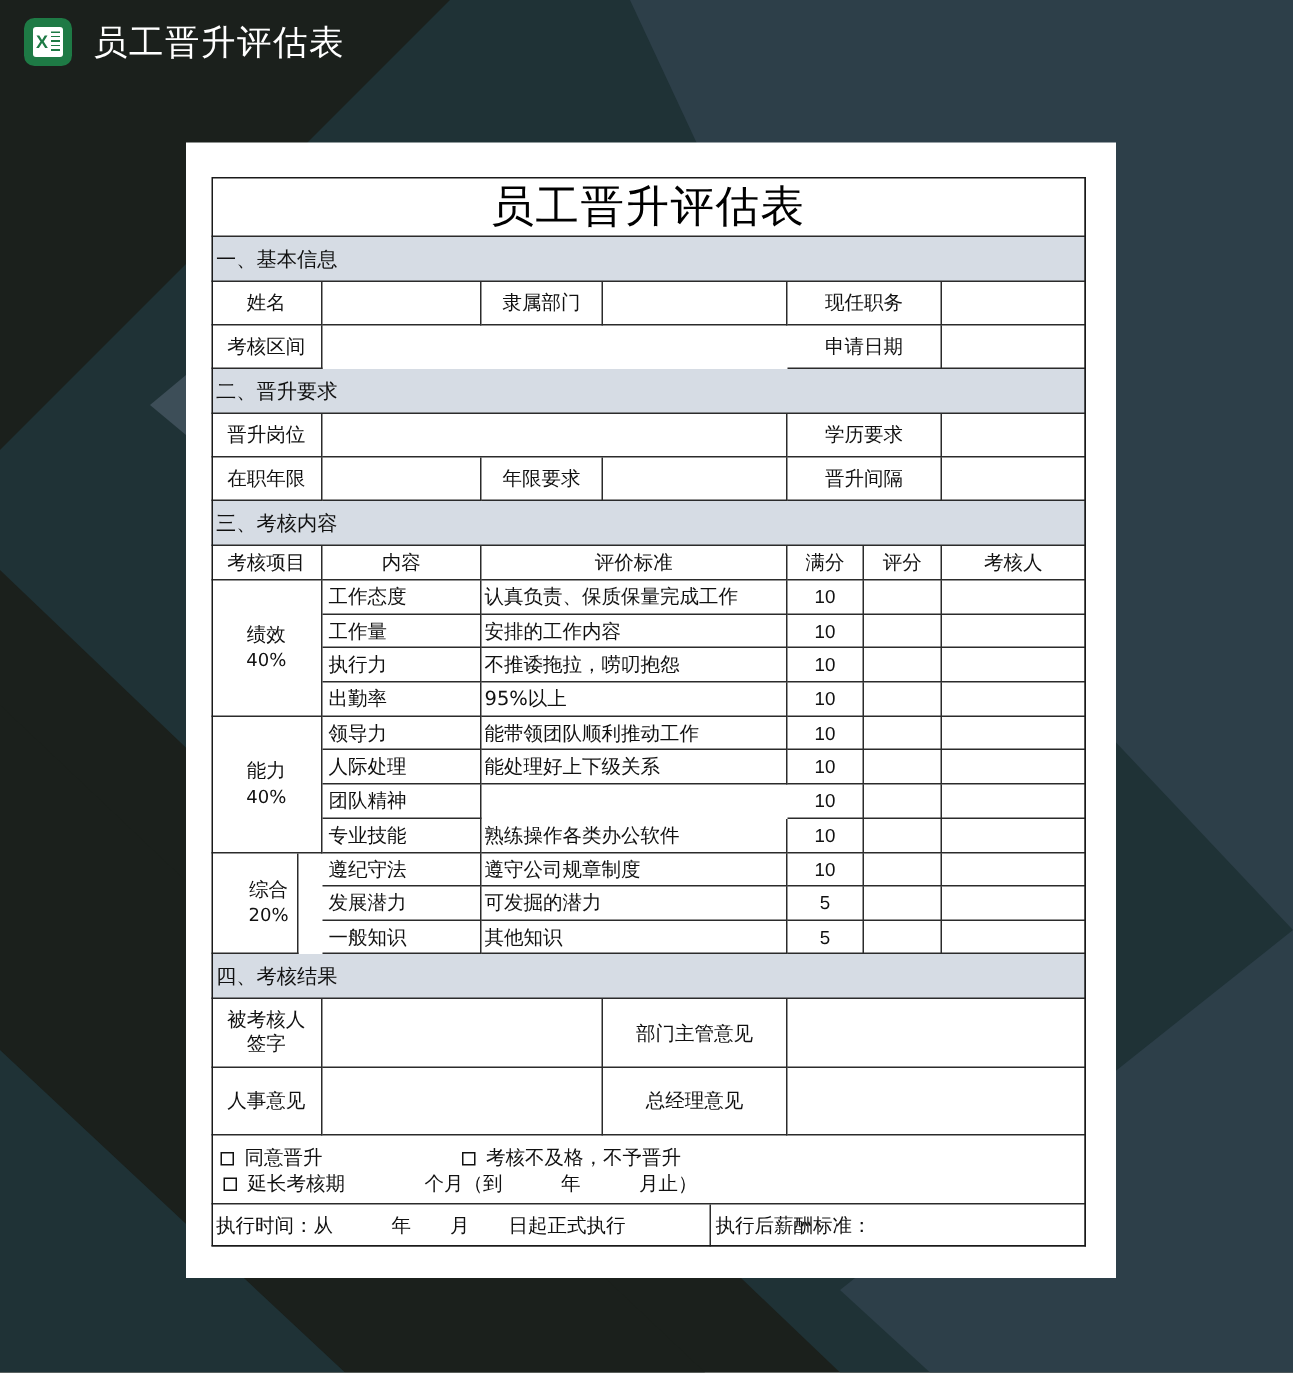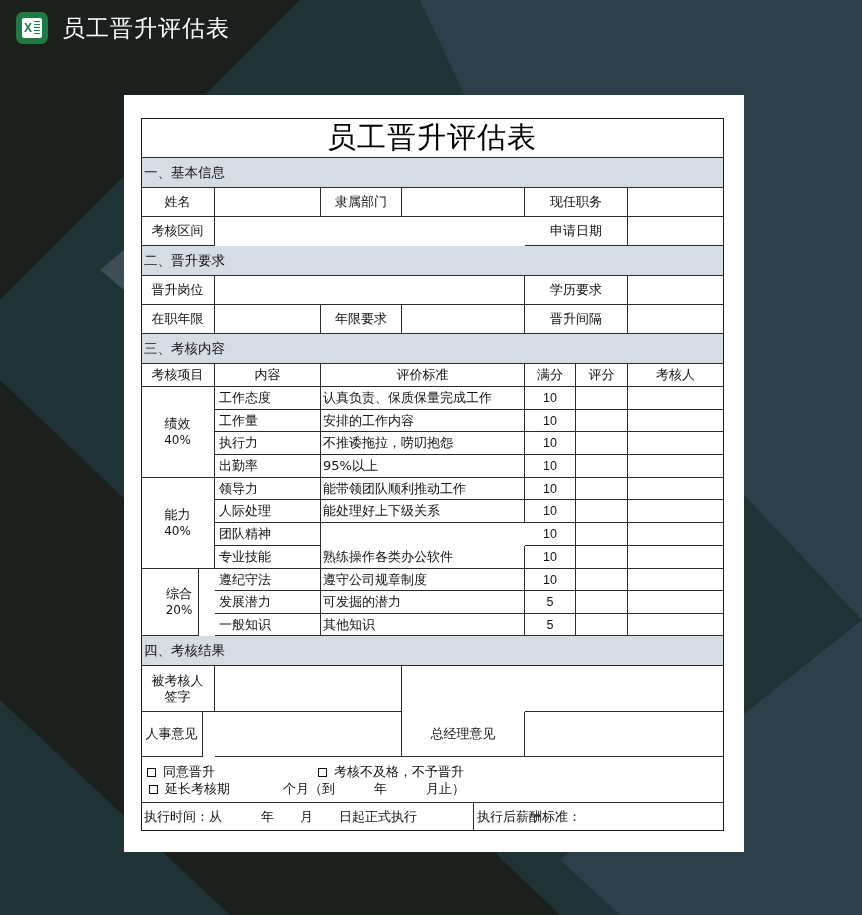--- a/index.html
+++ b/index.html
@@ -171,32 +171,33 @@
   <div class="c" style="left:435px;top:496px;width:52px;height:22px;"></div>
   <div class="c" style="left:487px;top:496px;width:96px;height:22px;"></div>
 
   <div class="c sec" style="left:0;top:518px;width:583px;height:30px;">四、考核结果</div>
 
   <div class="c sig" style="left:0;top:548px;width:74px;height:46px;">
     <span>被考核人</span>
     <span>签字</span>
   </div>
   <div class="c" style="left:74px;top:548px;width:187px;height:46px;"></div>
+  <div class="c" style="left:261px;top:548px;width:123px;height:46px;">部门主管意见</div>
   <div class="c" style="left:384px;top:548px;width:199px;height:46px;"></div>
 
-  <div class="c" style="left:0;top:594px;width:62px;height:45px;">人事意见</div>
+  <div class="c" style="left:0;top:594px;width:74px;height:45px;">人事意见</div>
   <div class="c" style="left:74px;top:594px;width:187px;height:45px;"></div>
   <div class="c" style="left:261px;top:594px;width:123px;height:45px;">总经理意见</div>
   <div class="c" style="left:384px;top:594px;width:199px;height:45px;"></div>
 
   <div class="c" style="left:0;top:639px;width:583px;height:46px;"></div>
   <div class="opt" style="left:6px;top:645px;">
     <span class="cb"></span><span>同意晋升</span>
   </div>
-  <div class="opt" style="left:177px;top:645px;align-items:center;">
+  <div class="opt" style="left:167px;top:645px;align-items:center;">
     <span class="cb"></span><span>考核不及格，不予晋升</span>
   </div>
   <div class="opt" style="left:8px;top:662px;align-items:center;">
     <span class="cb"></span><span>延长考核期</span>
   </div>
   <div class="opt" style="left:142px;top:662px;">个月（到　　　年　　　月止）</div>
 
   <div class="c l" style="left:0;top:685px;width:333px;height:28px;padding-left:3px;">执行时间：从　　　年　　月　　日起正式执行</div>
   <div class="c l" style="left:333px;top:685px;width:250px;height:28px;padding-left:3px;">执行后薪酬标准：</div>
 

